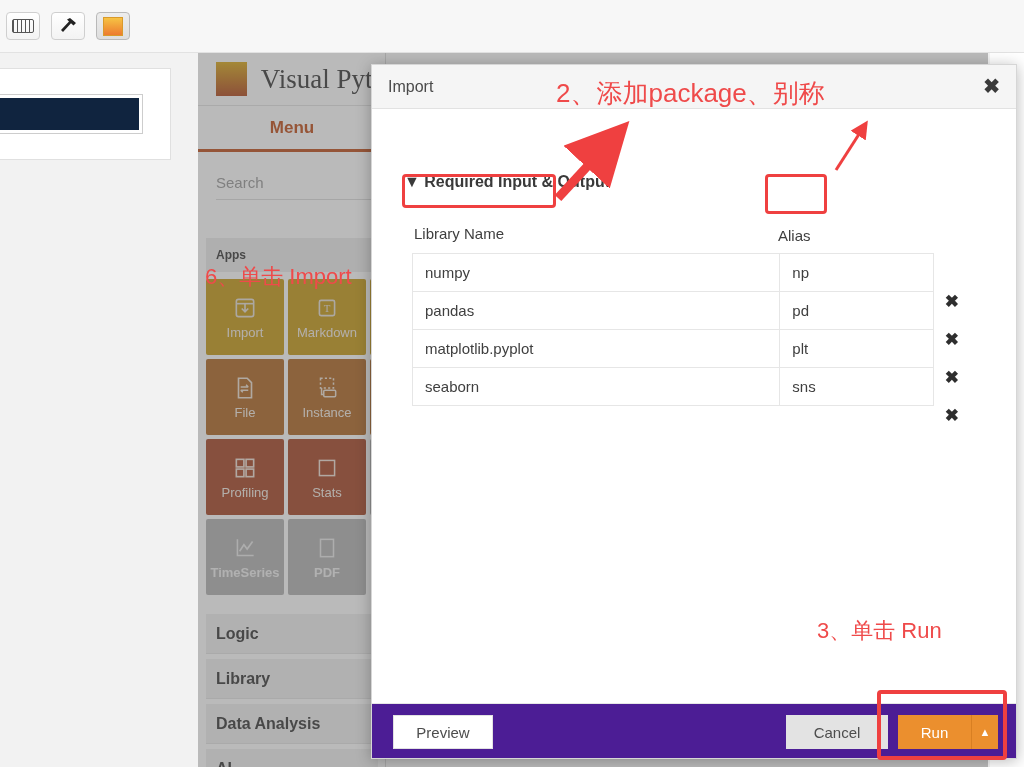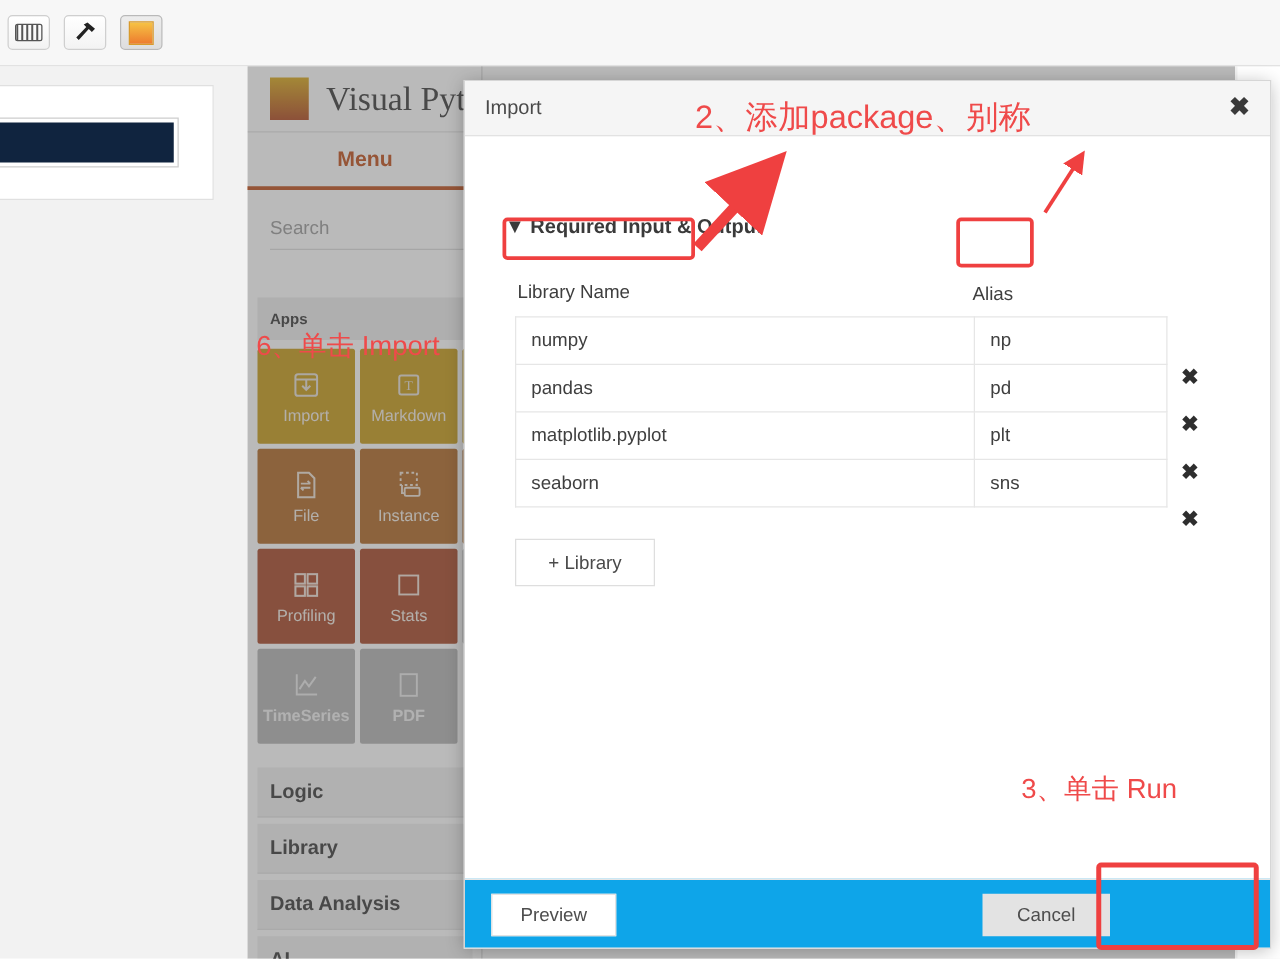--- a/index.html
+++ b/index.html
@@ -185,21 +185,21 @@
   .add-lib-btn {
     position: absolute; left: 40px; top: 322px;
     width: 112px; height: 38px;
     border: 1px solid #dedede; background: #fff;
     display: flex; align-items: center; justify-content: center;
     font-size: 15px; color: #4a4a4a; box-sizing: border-box; cursor: pointer;
   }
 
   .modal-foot {
     position: absolute; left:0; bottom: 0; width: 100%; height: 55px;
-    background: #0ea5e9; border-top: 1px solid #e6e6e6; box-sizing: border-box;
+    background: #4c1d95; border-top: 1px solid #e6e6e6; box-sizing: border-box;
   }
   .btn-preview {
     position: absolute; left: 21px; top: 11px;
     width: 100px; height: 34px; border: 1px solid #e2e2e2; background: #fff;
     display:flex; align-items:center; justify-content:center;
     font-size: 15px; color: #4d4d4d; box-sizing: border-box; cursor:pointer;
   }
   .btn-cancel {
     position: absolute; right: 128px; top: 11px;
     width: 102px; height: 34px; background: #e3e3e3; border: none;
@@ -421,26 +421,29 @@
           </tr>
           <tr>
             <td class="c-name">seaborn</td>
             <td class="c-alias">sns<div class="row-wrap">
                   <span class="row-del">✖</span>
                 </div></td>
           </tr>
         </tbody>
       </table>
 
-      <div class="add-lib-btn">+ Library</div>
     </div>
 
     <div class="modal-foot">
       <div class="btn-preview">Preview</div>
       <div class="btn-cancel">Cancel</div>
+      <div class="btn-run-group">
+        <div class="btn-run">Run</div>
+        <div class="btn-run-caret">▲</div>
+      </div>
     </div>
   </div>
 
   <div class="anno anno-text small a-step1">6、单击 Import</div>
   <div class="anno anno-text a-step2">2、添加package、别称</div>
   <div class="anno anno-text small a-step3">3、单击 Run</div>
 
   <div class="anno anno-box box-libname"></div>
   <div class="anno anno-box box-alias"></div>
   <div class="anno anno-box box-run"></div>

